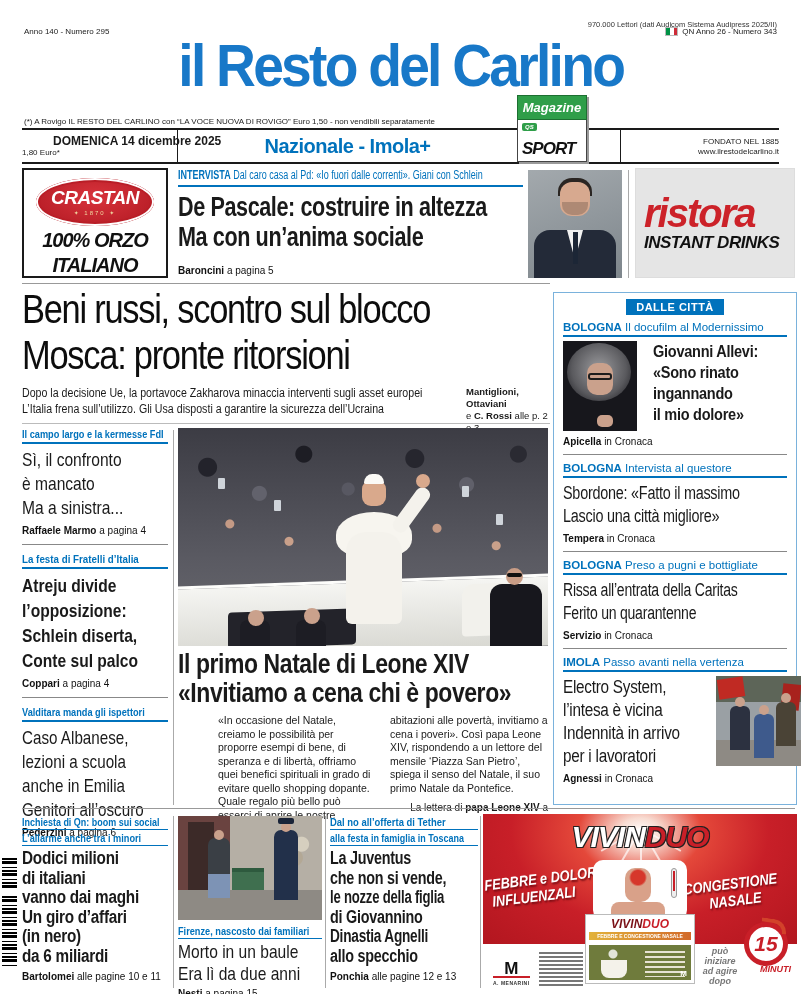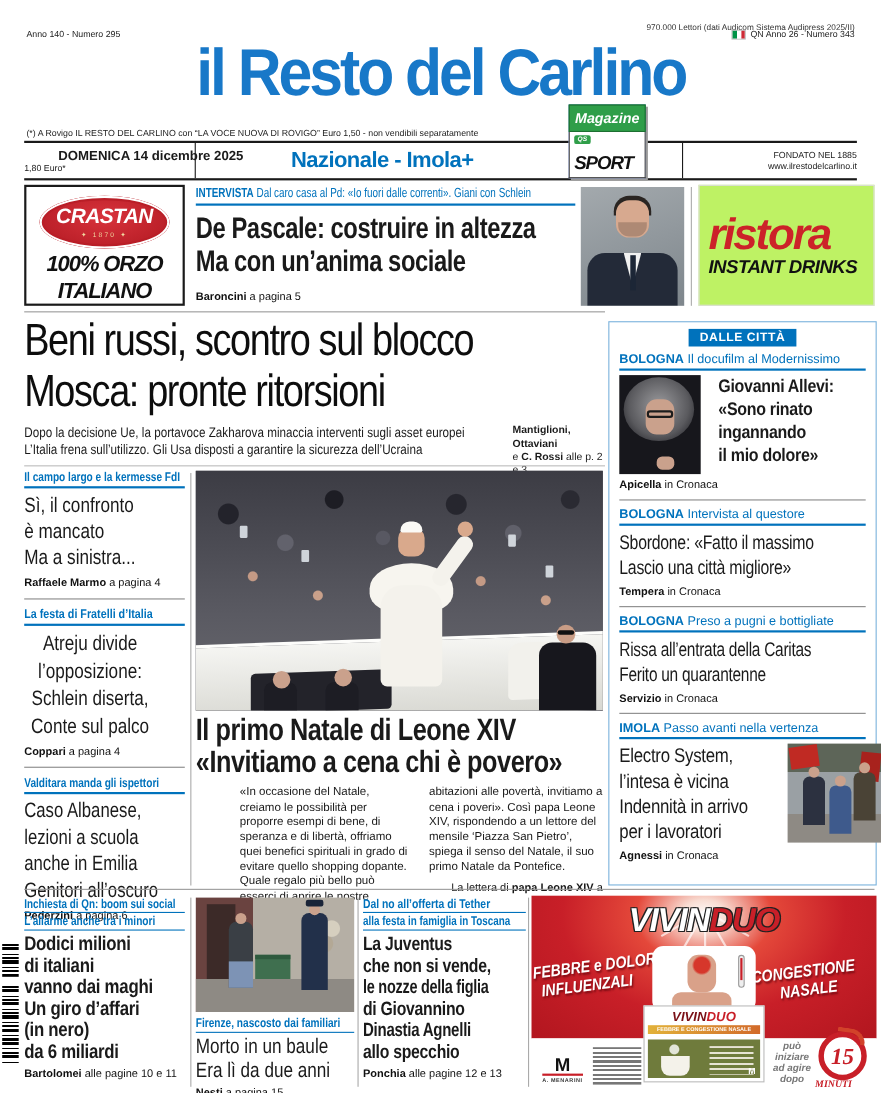--- a/index.html
+++ b/index.html
@@ -66,21 +66,21 @@
   .cr-oval { width:118px; height:50px; background:radial-gradient(ellipse at 50% 40%, #d8333c, #b91e27 75%);
              border-radius:50%; box-shadow:inset 0 0 0 2px #fff, inset 0 0 0 4px #b91e27; color:#fff; text-align:center; }
   .cr-brand { font-size:19px; font-weight:bold; font-style:italic; letter-spacing:-.5px; margin-top:9px; }
   .cr-year { font-size:6px; color:#f0d9a0; letter-spacing:2px; }
   .cr-line { font-size:20px; font-weight:bold; font-style:italic; letter-spacing:-1px; line-height:21px; color:#111; margin-top:4px; }
   .interview { position:absolute; left:178px; top:168px; width:345px; height:110px; }
   .int-kick { border-bottom:2px solid #0072bc; padding-bottom:3px; font-size:12px; }
   .int-title { margin-top:5px; font-weight:bold; font-size:27px; line-height:30px; letter-spacing:-.5px; }
   .int-by { position:absolute; left:0; bottom:2px; }
   .ristora { position:absolute; left:635px; top:168px; width:160px; height:110px; border:1px solid #ddd;
-             display:flex; flex-direction:column; justify-content:center; padding-left:8px; background:#bef264; }
+             display:flex; flex-direction:column; justify-content:center; padding-left:8px; background:#e5e5e5; }
   .ri-brand { color:#cc2229; font-weight:bold; font-style:italic; font-size:40px; letter-spacing:-2px; line-height:40px; }
   .ri-tag { color:#111; font-weight:bold; font-style:italic; font-size:17px; letter-spacing:-.5px; }
 
   
   .photo { position:relative; overflow:hidden; background:#888; }
   .depascale { position:absolute; left:528px; top:170px; width:94px; height:108px;
                background:linear-gradient(160deg,#a3a9ad,#7e868c); }
   .dp-hair { position:absolute; left:30px; top:8px; width:34px; height:18px; background:#2a2522; border-radius:14px 14px 0 0; }
   .dp-head { position:absolute; left:32px; top:12px; width:30px; height:34px; background:#d7a98f; border-radius:12px; }
   .dp-beard { position:absolute; left:34px; top:32px; width:26px; height:13px; background:#5d4a3e55; border-radius:0 0 10px 10px; }
@@ -166,21 +166,21 @@
               font-size:11px; font-weight:bold; padding:2px 10px; letter-spacing:.5px; }
   .dc-div { border:none; border-top:1px solid #888; margin:7px 0; }
   .dc-title { font-size:18px; line-height:23px; letter-spacing:-.3px; }
   .dc-title.bold { font-weight:bold; font-size:16.5px; line-height:21px; }
   .dc-row { display:flex; gap:16px; margin-top:2px; }
   .dc-by { font-size:10px; margin-top:5px; }
 
   
   .leftcol { position:absolute; left:22px; top:428px; width:146px; }
   .lc-title { font-size:19px; line-height:24px; margin-top:2px; }
-  .lc-title.bold { font-weight:normal; line-height:25px;text-align:center; }
+  .lc-title.bold { font-weight:bold; line-height:25px; }
   .lc-div { border:none; border-top:1px solid #888; margin:8px 0; }
 
   
   .popeblock { position:absolute; left:178px; top:428px; width:370px; }
   .pope-title { margin-top:3px; font-weight:bold; font-size:28px; line-height:29px; letter-spacing:-.5px; }
   .pope-body { display:flex; gap:14px; margin-top:7px;margin-left:40px; }
   .pope-body .col { width:178px; font-size:10.5px; line-height:13.5px; }
   .pope-foot { text-align:right; font-size:10px; margin-top:6px; }
 
   
@@ -226,21 +226,21 @@
   .vv-boxlines { position:absolute; right:6px; top:6px; width:40px; height:26px;
                  background:repeating-linear-gradient(180deg,#e7e3d4 0 2px, transparent 2px 5px); }
   .vv-boxm { position:absolute; right:4px; bottom:2px; color:#fff; font-size:8px; font-weight:bold; }
   .menarini { position:absolute; left:10px; bottom:6px; text-align:center; }
   .menarini .m { font-size:17px; font-weight:bold; color:#111; line-height:15px; border-bottom:2px solid #c81f28; }
   .menarini .t { font-size:5px; font-weight:bold; color:#333; letter-spacing:.5px; margin-top:2px; }
   .vv-fine { position:absolute; left:56px; bottom:6px; width:44px; height:34px;
              background:repeating-linear-gradient(180deg,#777 0 2px, transparent 2px 4px); }
   .vv-claim { position:absolute; left:214px; bottom:6px; width:46px; color:#777; font-weight:bold; font-style:italic;
               font-size:9px; line-height:10px; text-align:center; }
-  .vv-badge { position:absolute; right:6px; bottom:2px; width:50px; text-align:left;font-family:Liberation Serif, serif; }
+  .vv-badge { position:absolute; right:6px; bottom:18px; width:50px; text-align:right; }
   .vv-ring { width:44px; height:44px; margin:0 auto; border:5px solid #c81f28; border-radius:50%;
              display:flex; align-items:center; justify-content:center; background:#fff; position:relative; }
   .vv-ring .n { font-size:21px; font-weight:bold; font-style:italic; color:#c81f28; }
   .vv-arrow { position:absolute; right:-4px; top:-8px; width:26px; height:14px; border:4px solid #d2422a;
               border-bottom:none; border-left:none; border-radius:0 14px 0 0; transform:rotate(8deg); }
   .vv-unit { font-size:9px; font-weight:bold; font-style:italic; color:#c81f28; margin-top:-2px; }
 </style>
 </head>
 <body>
 

